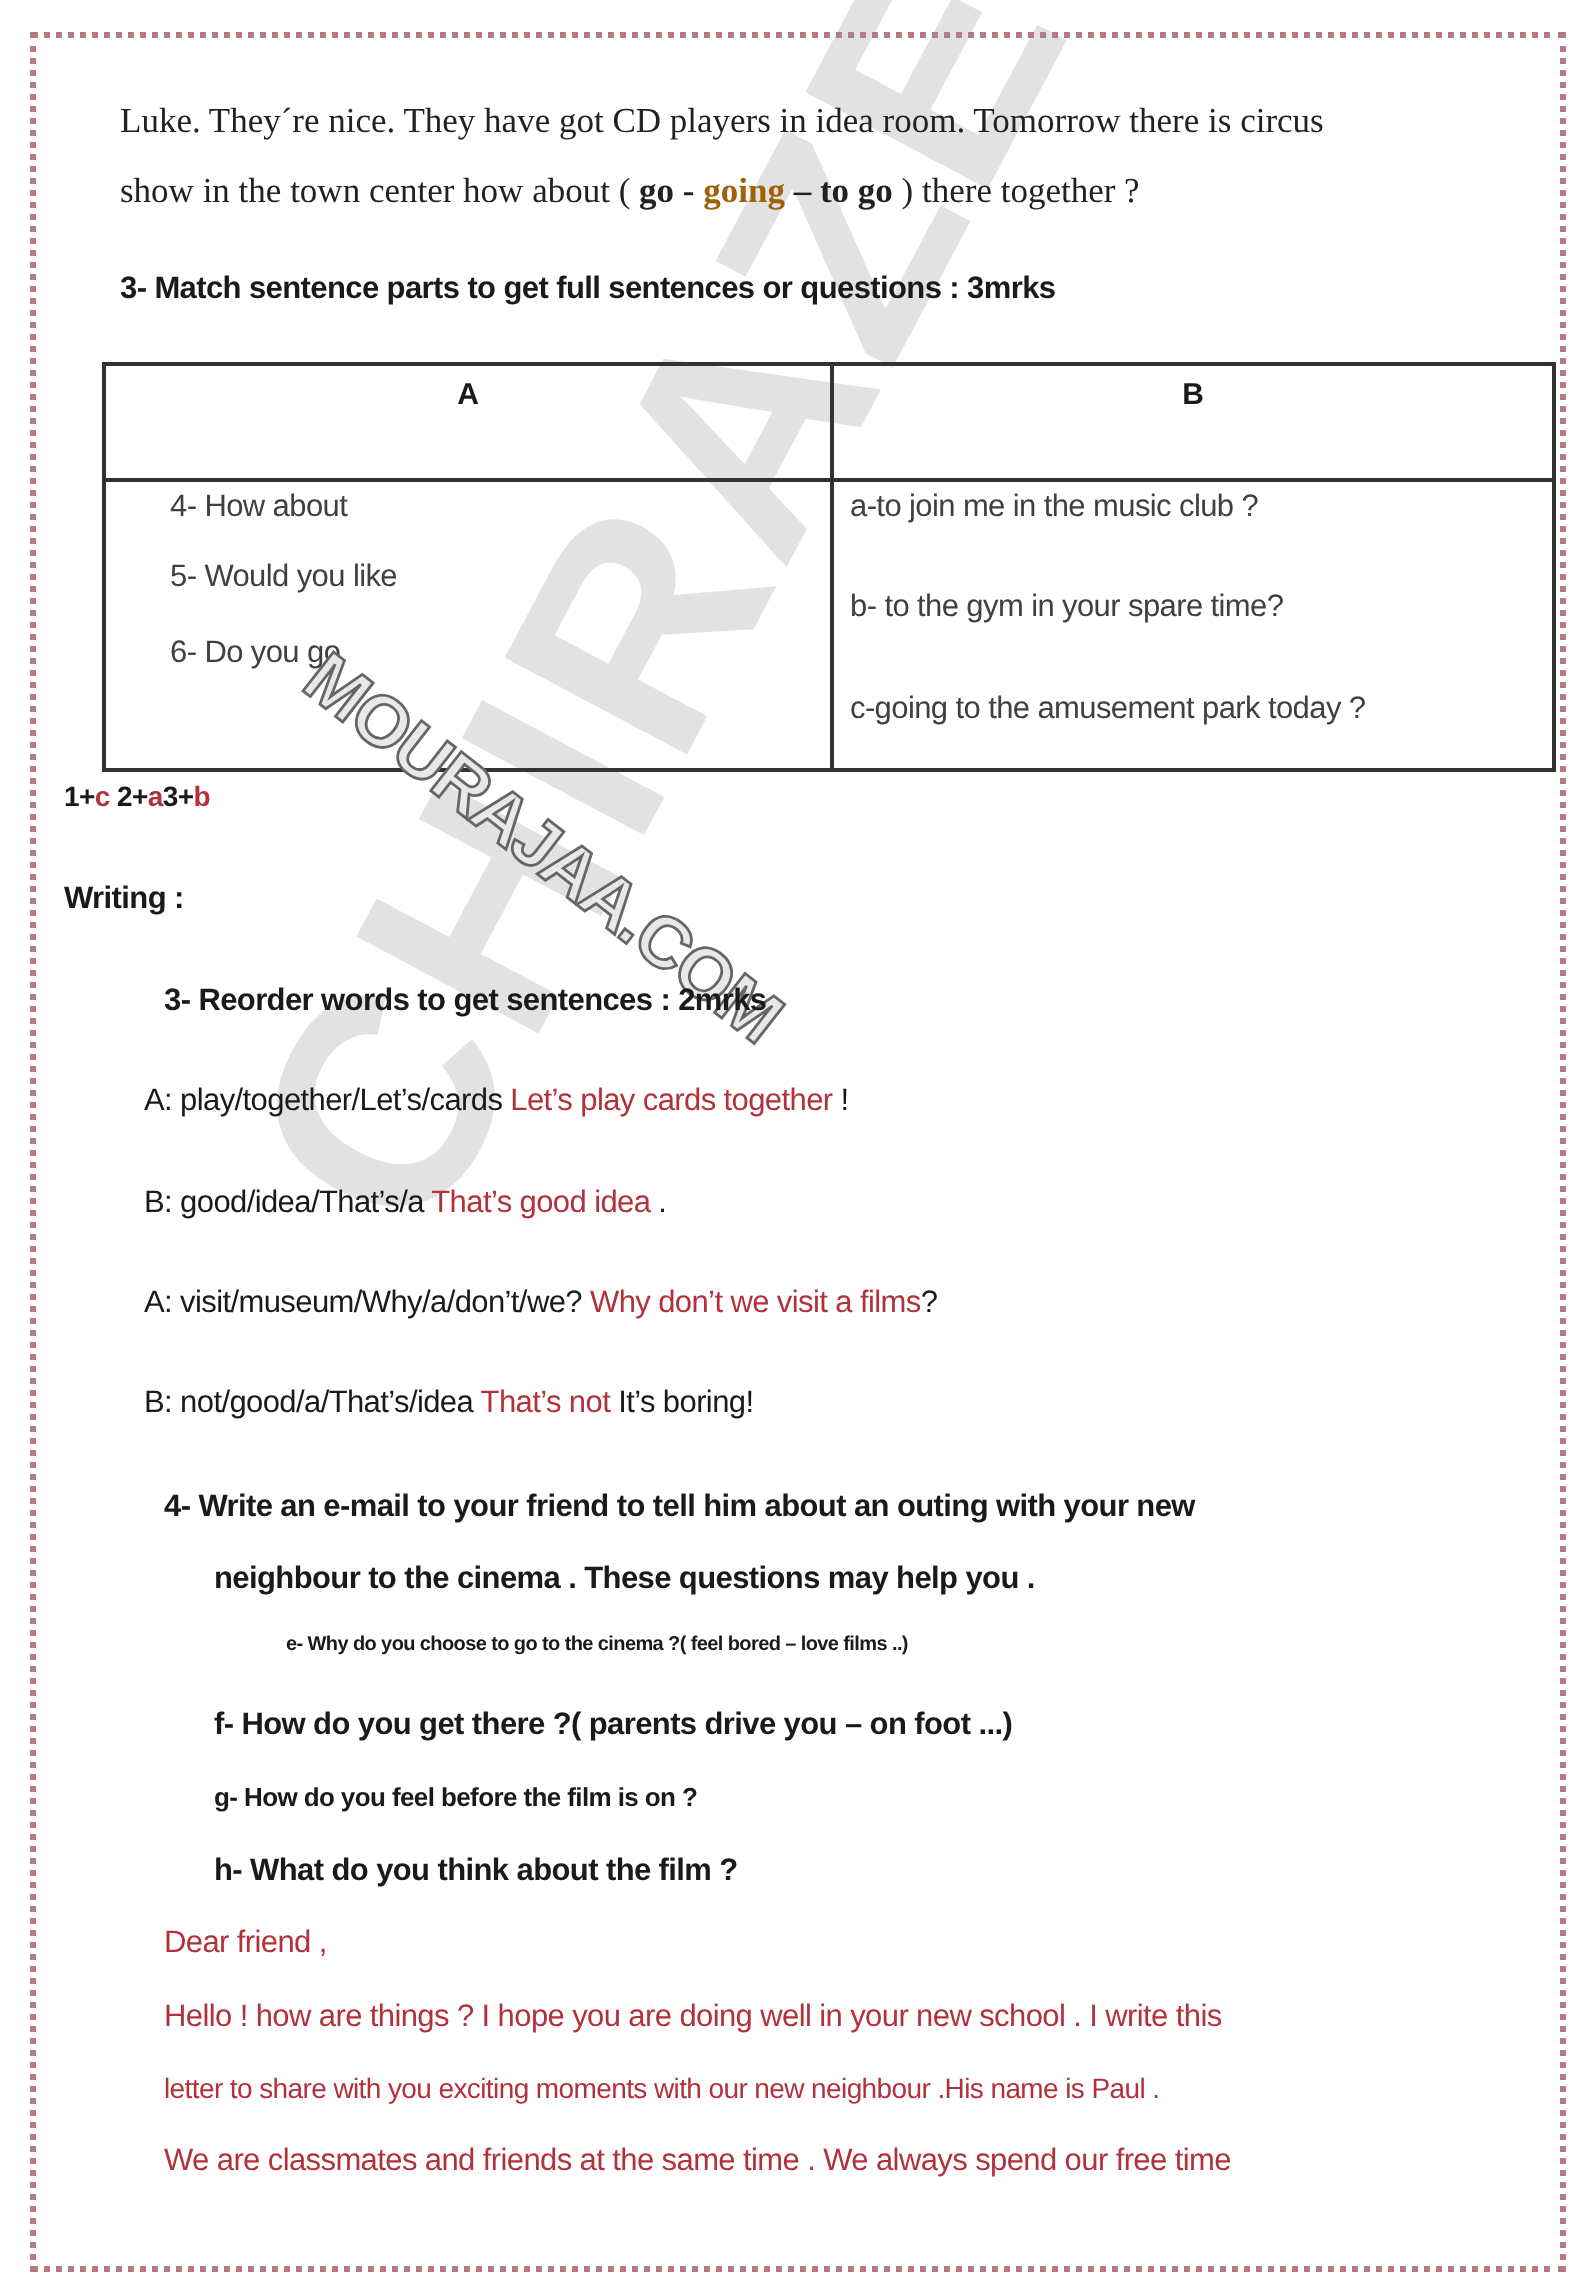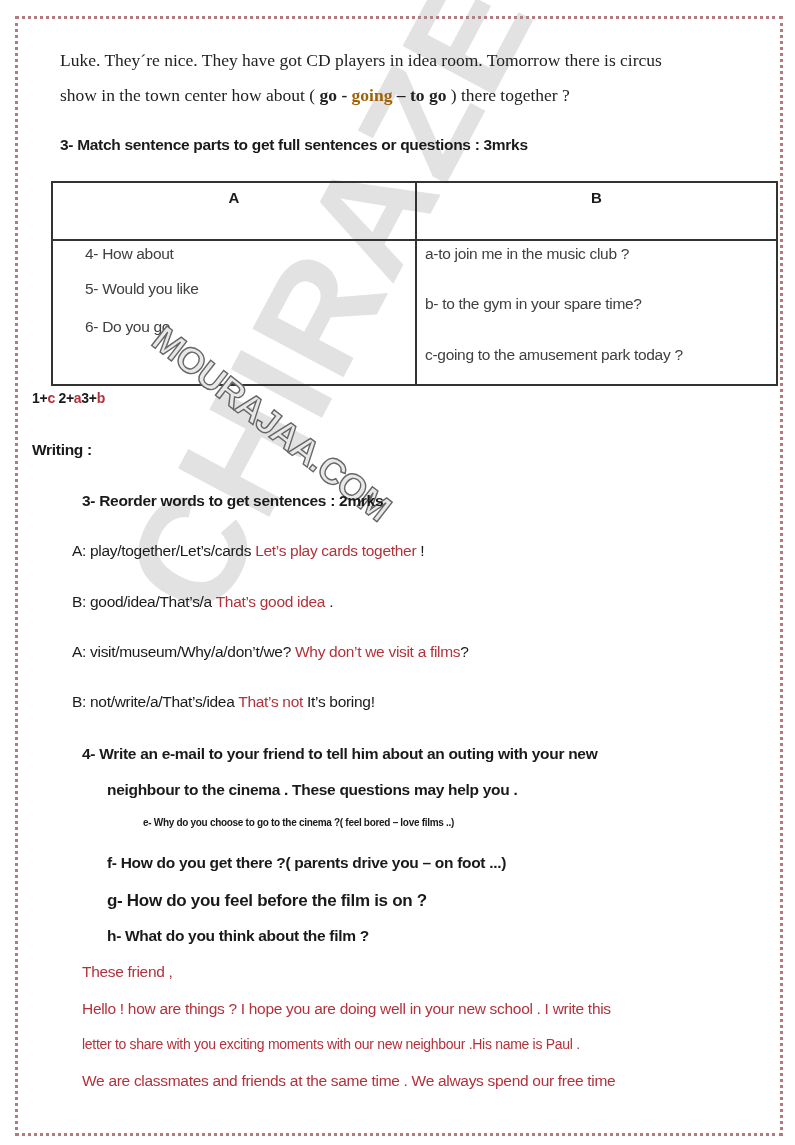--- a/index.html
+++ b/index.html
@@ -86,27 +86,27 @@
 <div class="abs sans" style="left:72px; top:542px; font-size:15.5px;">
   <span>A: play/together/Let’s/cards </span><span class="red">Let’s play cards together</span><span> !</span>
 </div>
 <div class="abs sans" style="left:72px; top:593px; font-size:15.5px;">
   <span>B: good/idea/That’s/a </span><span class="red">That’s good idea</span><span> .</span>
 </div>
 <div class="abs sans" style="left:72px; top:643px; font-size:15.5px;">
   <span>A: visit/museum/Why/a/don’t/we? </span><span class="red">Why don’t we visit a films</span><span>?</span>
 </div>
 <div class="abs sans" style="left:72px; top:693px; font-size:15.5px;">
-  <span>B: not/write/a/That’s/idea </span><span class="red">That’s not</span><span> It’s boring!</span>
+  <span>B: not/good/a/That’s/idea </span><span class="red">That’s not</span><span> It’s boring!</span>
 </div>
 
 <div class="abs sans bold" style="left:82px; top:745px; font-size:15.5px;">4-  Write an e-mail to your friend to tell him about an outing with your new</div>
 <div class="abs sans bold" style="left:107px; top:781px; font-size:15.5px;">neighbour to the cinema . These questions may help you .</div>
 
 <div class="abs sans bold" style="left:107px; top:817px; font-size:10px;margin-left:36px;">e-  Why do you choose to go to the cinema ?( feel bored – love films ..)</div>
 <div class="abs sans bold" style="left:107px; top:854px; font-size:15.5px;">f-   How do you get there ?( parents drive you – on foot ...)</div>
-<div class="abs sans bold" style="left:107px; top:891px; font-size:17px;">g-  How do you feel before the film is on ?</div>
+<div class="abs sans bold" style="left:107px; top:891px; font-size:13px;">g-  How do you feel before the film is on ?</div>
 <div class="abs sans bold" style="left:107px; top:927px; font-size:15.5px;">h-  What do you think about the film ?</div>
 
-<div class="abs sans red" style="left:82px; top:963px; font-size:15.5px;">These friend ,</div>
+<div class="abs sans red" style="left:82px; top:963px; font-size:15.5px;">Dear friend ,</div>
 <div class="abs sans red" style="left:82px; top:1000px; font-size:15.5px;text-align:center;">Hello ! how are things ? I hope you are doing well in your new school . I write this</div>
 <div class="abs sans red" style="left:82px; top:1036px; font-size:14px;">letter to share with you exciting moments with our new neighbour .His name is Paul .</div>
 <div class="abs sans red" style="left:82px; top:1072px; font-size:15.5px;">We are classmates and friends at the same time . We always spend our free time</div>
 
 </body></html>

